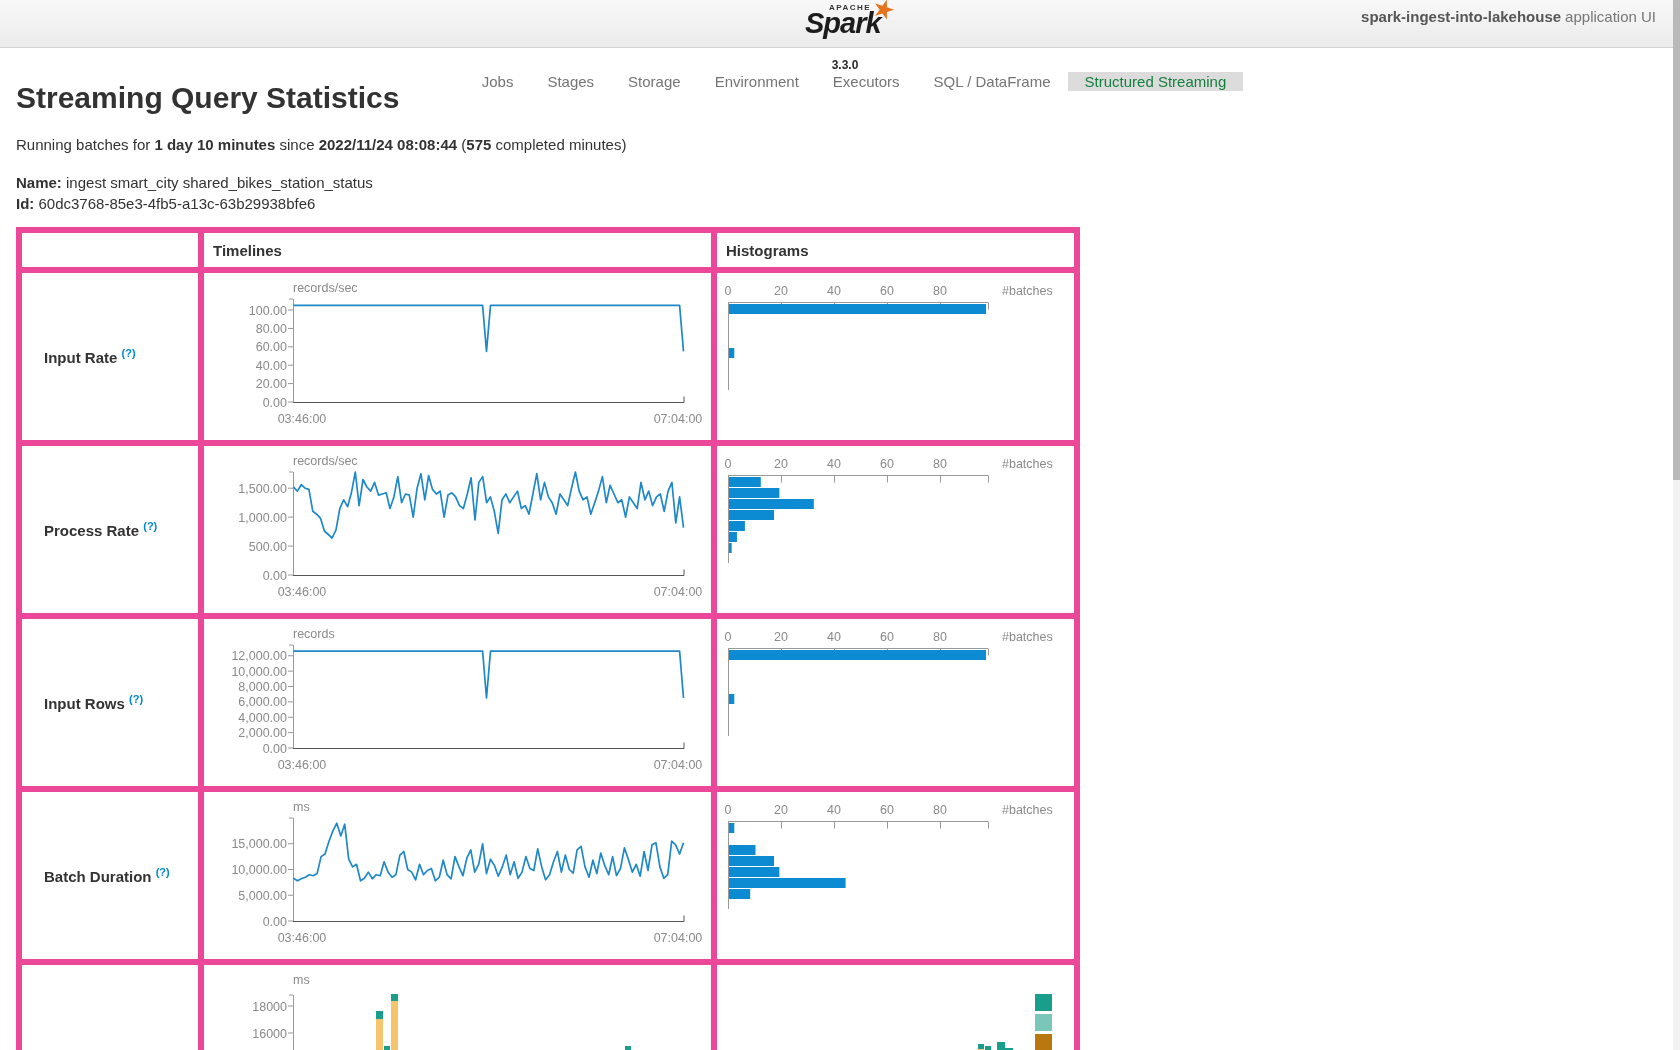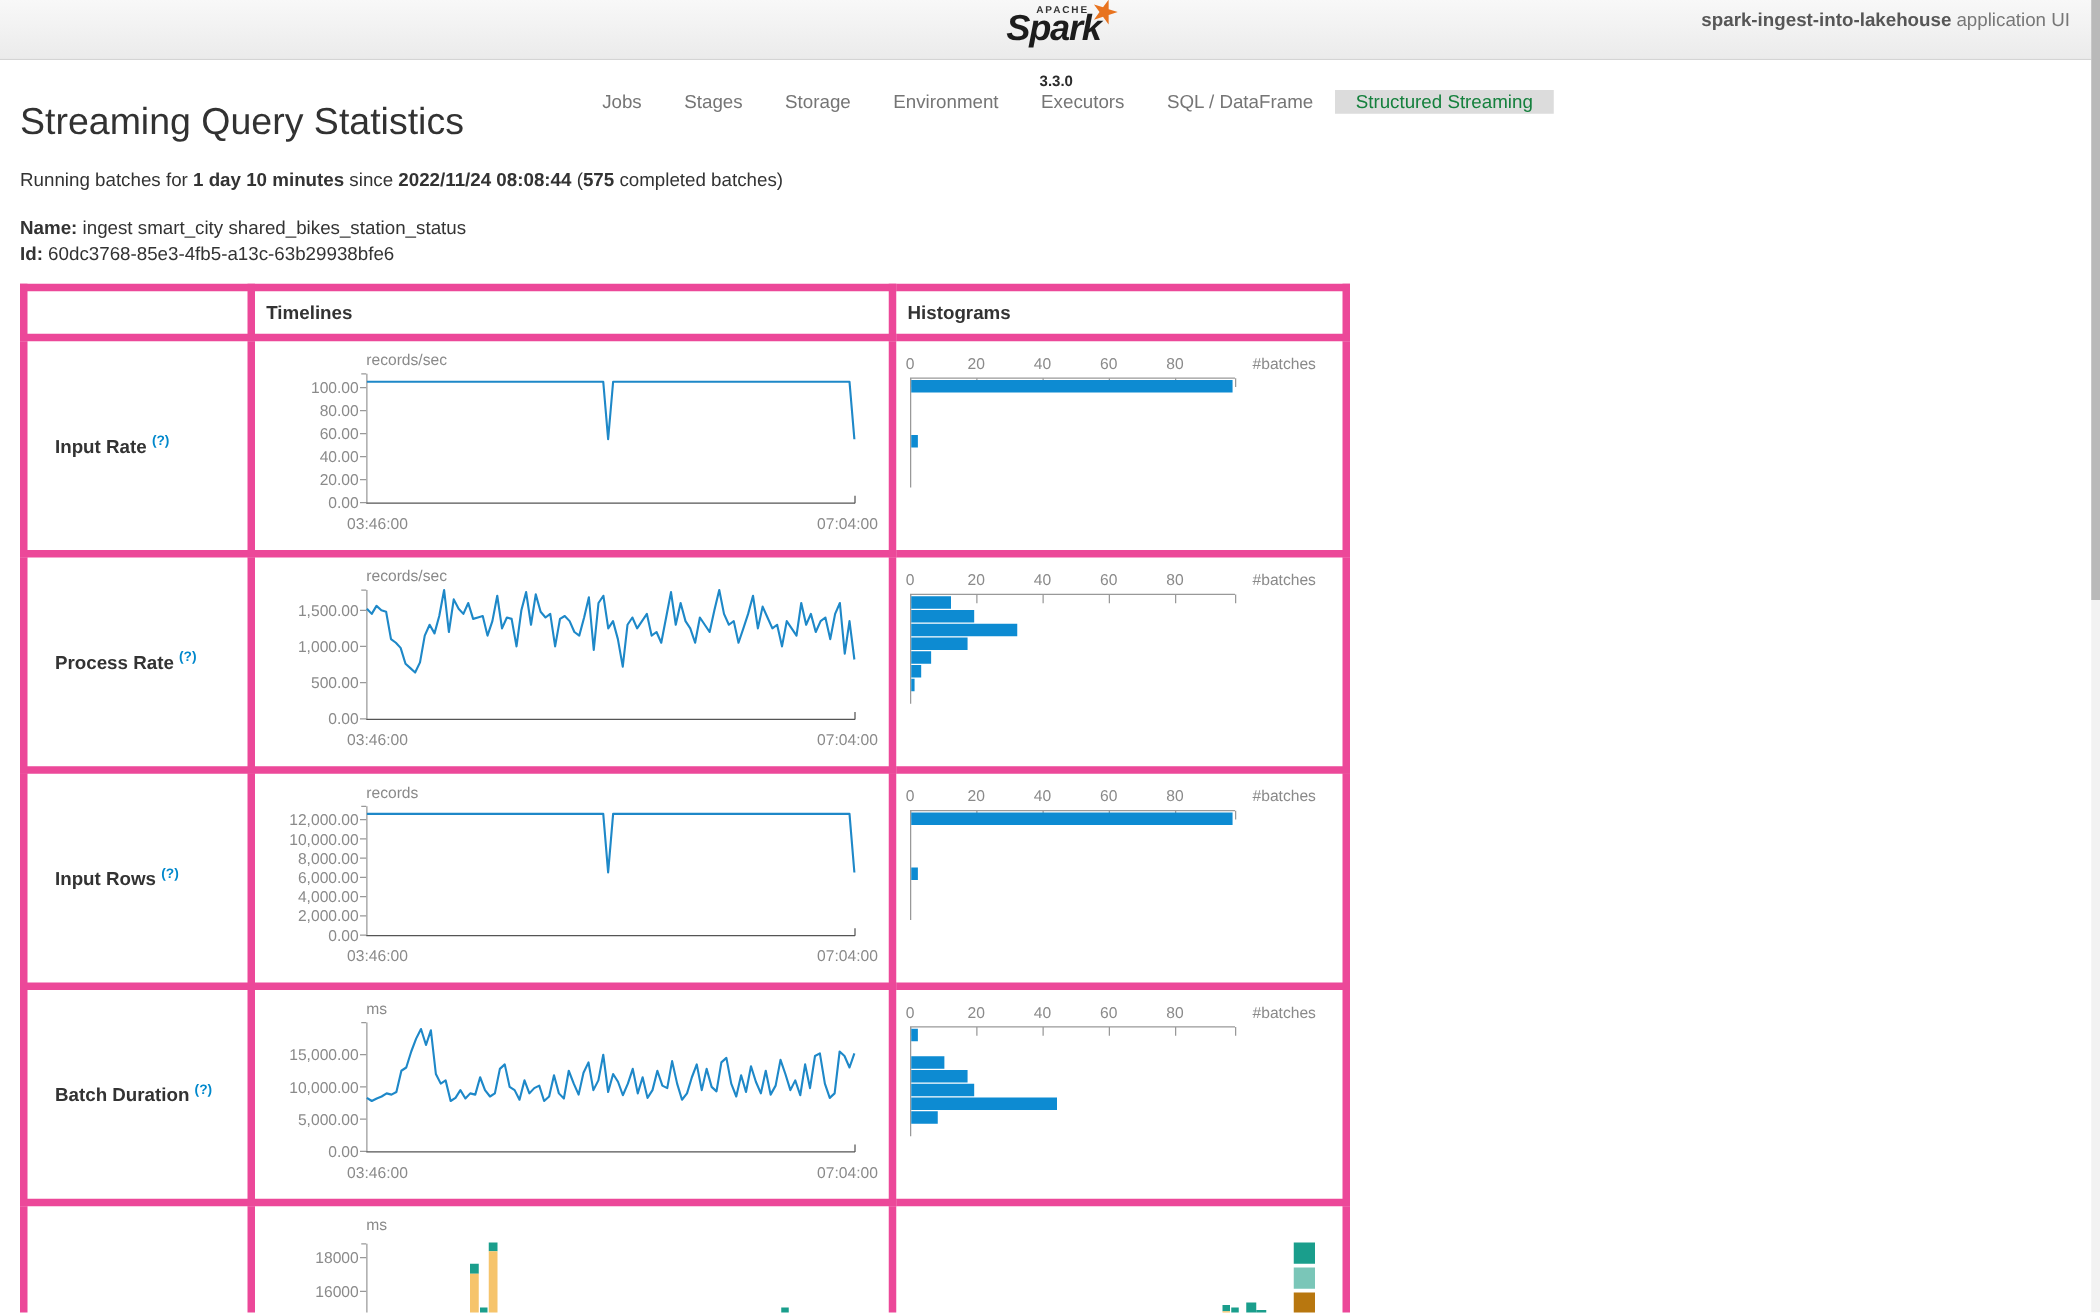--- a/index.html
+++ b/index.html
@@ -26,21 +26,21 @@
     align-items:center; font-size:15px; color:#777; }
   .app-title b { color:#565656; margin-right:4px; }
 
   
   .scroll-track { position:absolute; right:0; top:0; width:7px; height:1050px;
     background:#f2f2f2; z-index:50; }
   .scroll-thumb { width:7px; height:480px; background:#b9b9b9; }
 
   
   .content { margin-left:16px; }
-  h1 { margin-top:33px; font-size:30px; font-weight:normal; color:#323232; }
+  h1 { margin-top:33px; font-size:30px; font-weight:bold; color:#323232; }
   .running { margin-top:21px; font-size:15px; }
   .meta { margin-top:19px; font-size:15px; line-height:21px; }
 
   
   table.stats { border-collapse:collapse; margin-top:13px; table-layout:fixed; }
   table.stats th, table.stats td { border:6px solid #ec4899; }
   table.stats th { height:40px; text-align:left; font-size:15px; font-weight:bold;
     padding-left:9px; color:#333; }
   td.label-cell { vertical-align:middle; padding-left:22px; font-size:15px; font-weight:bold; }
   td.label-cell sup { font-size:11px; color:#0088cc; font-weight:bold; }
@@ -73,21 +73,21 @@
   </nav>
   <div class="app-title">
     <b>spark-ingest-into-lakehouse</b>
     <span>application UI</span>
   </div>
 </div>
 
 <div class="content">
   <h1>Streaming Query Statistics</h1>
 
-  <p class="running"><span>Running batches for </span><b>1 day 10 minutes</b><span> since </span><b>2022/11/24 08:08:44</b><span> (</span><b>575</b><span> completed batches)</span></p>
+  <p class="running"><span>Running batches for </span><b>1 day 10 minutes</b><span> since </span><b>2022/11/24 08:08:44</b><span> (</span><b>575</b><span> completed minutes)</span></p>
 
   <div class="meta">
     <div><b>Name:</b><span> ingest smart_city shared_bikes_station_status</span></div>
     <div><b>Id:</b><span> 60dc3768-85e3-4fb5-a13c-63b29938bfe6</span></div>
   </div>
 
   <table class="stats">
     <colgroup>
         <col style="width:182px">
         <col style="width:509px">

